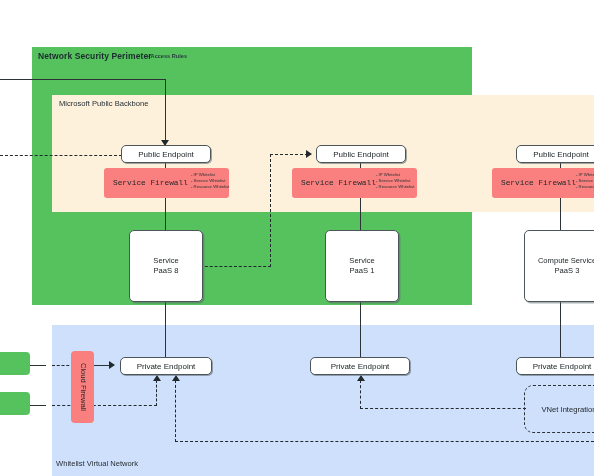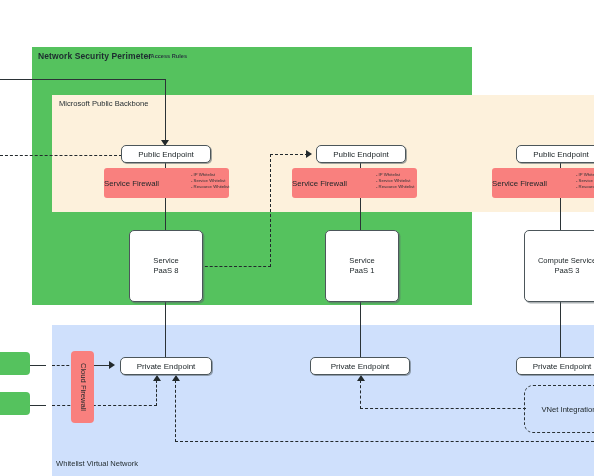--- a/index.html
+++ b/index.html
@@ -116,21 +116,23 @@
     box-sizing: border-box;
     background: #f9807e;
     border-radius: 3px;
     z-index: 7;
     display: flex;
     align-items: center;
   }
   .firewall .fw-label {
     font-size: 7.8px;
     color: #23282b;
+    padding-left: 9px;
     white-space: nowrap;
+    font-family: Liberation Mono, monospace;
   }
   .fw-list {
     position: absolute;
     font-size: 4.3px;
     line-height: 6.2px;
     color: #2b3033;
     white-space: nowrap;
     z-index: 8;
   }
 

